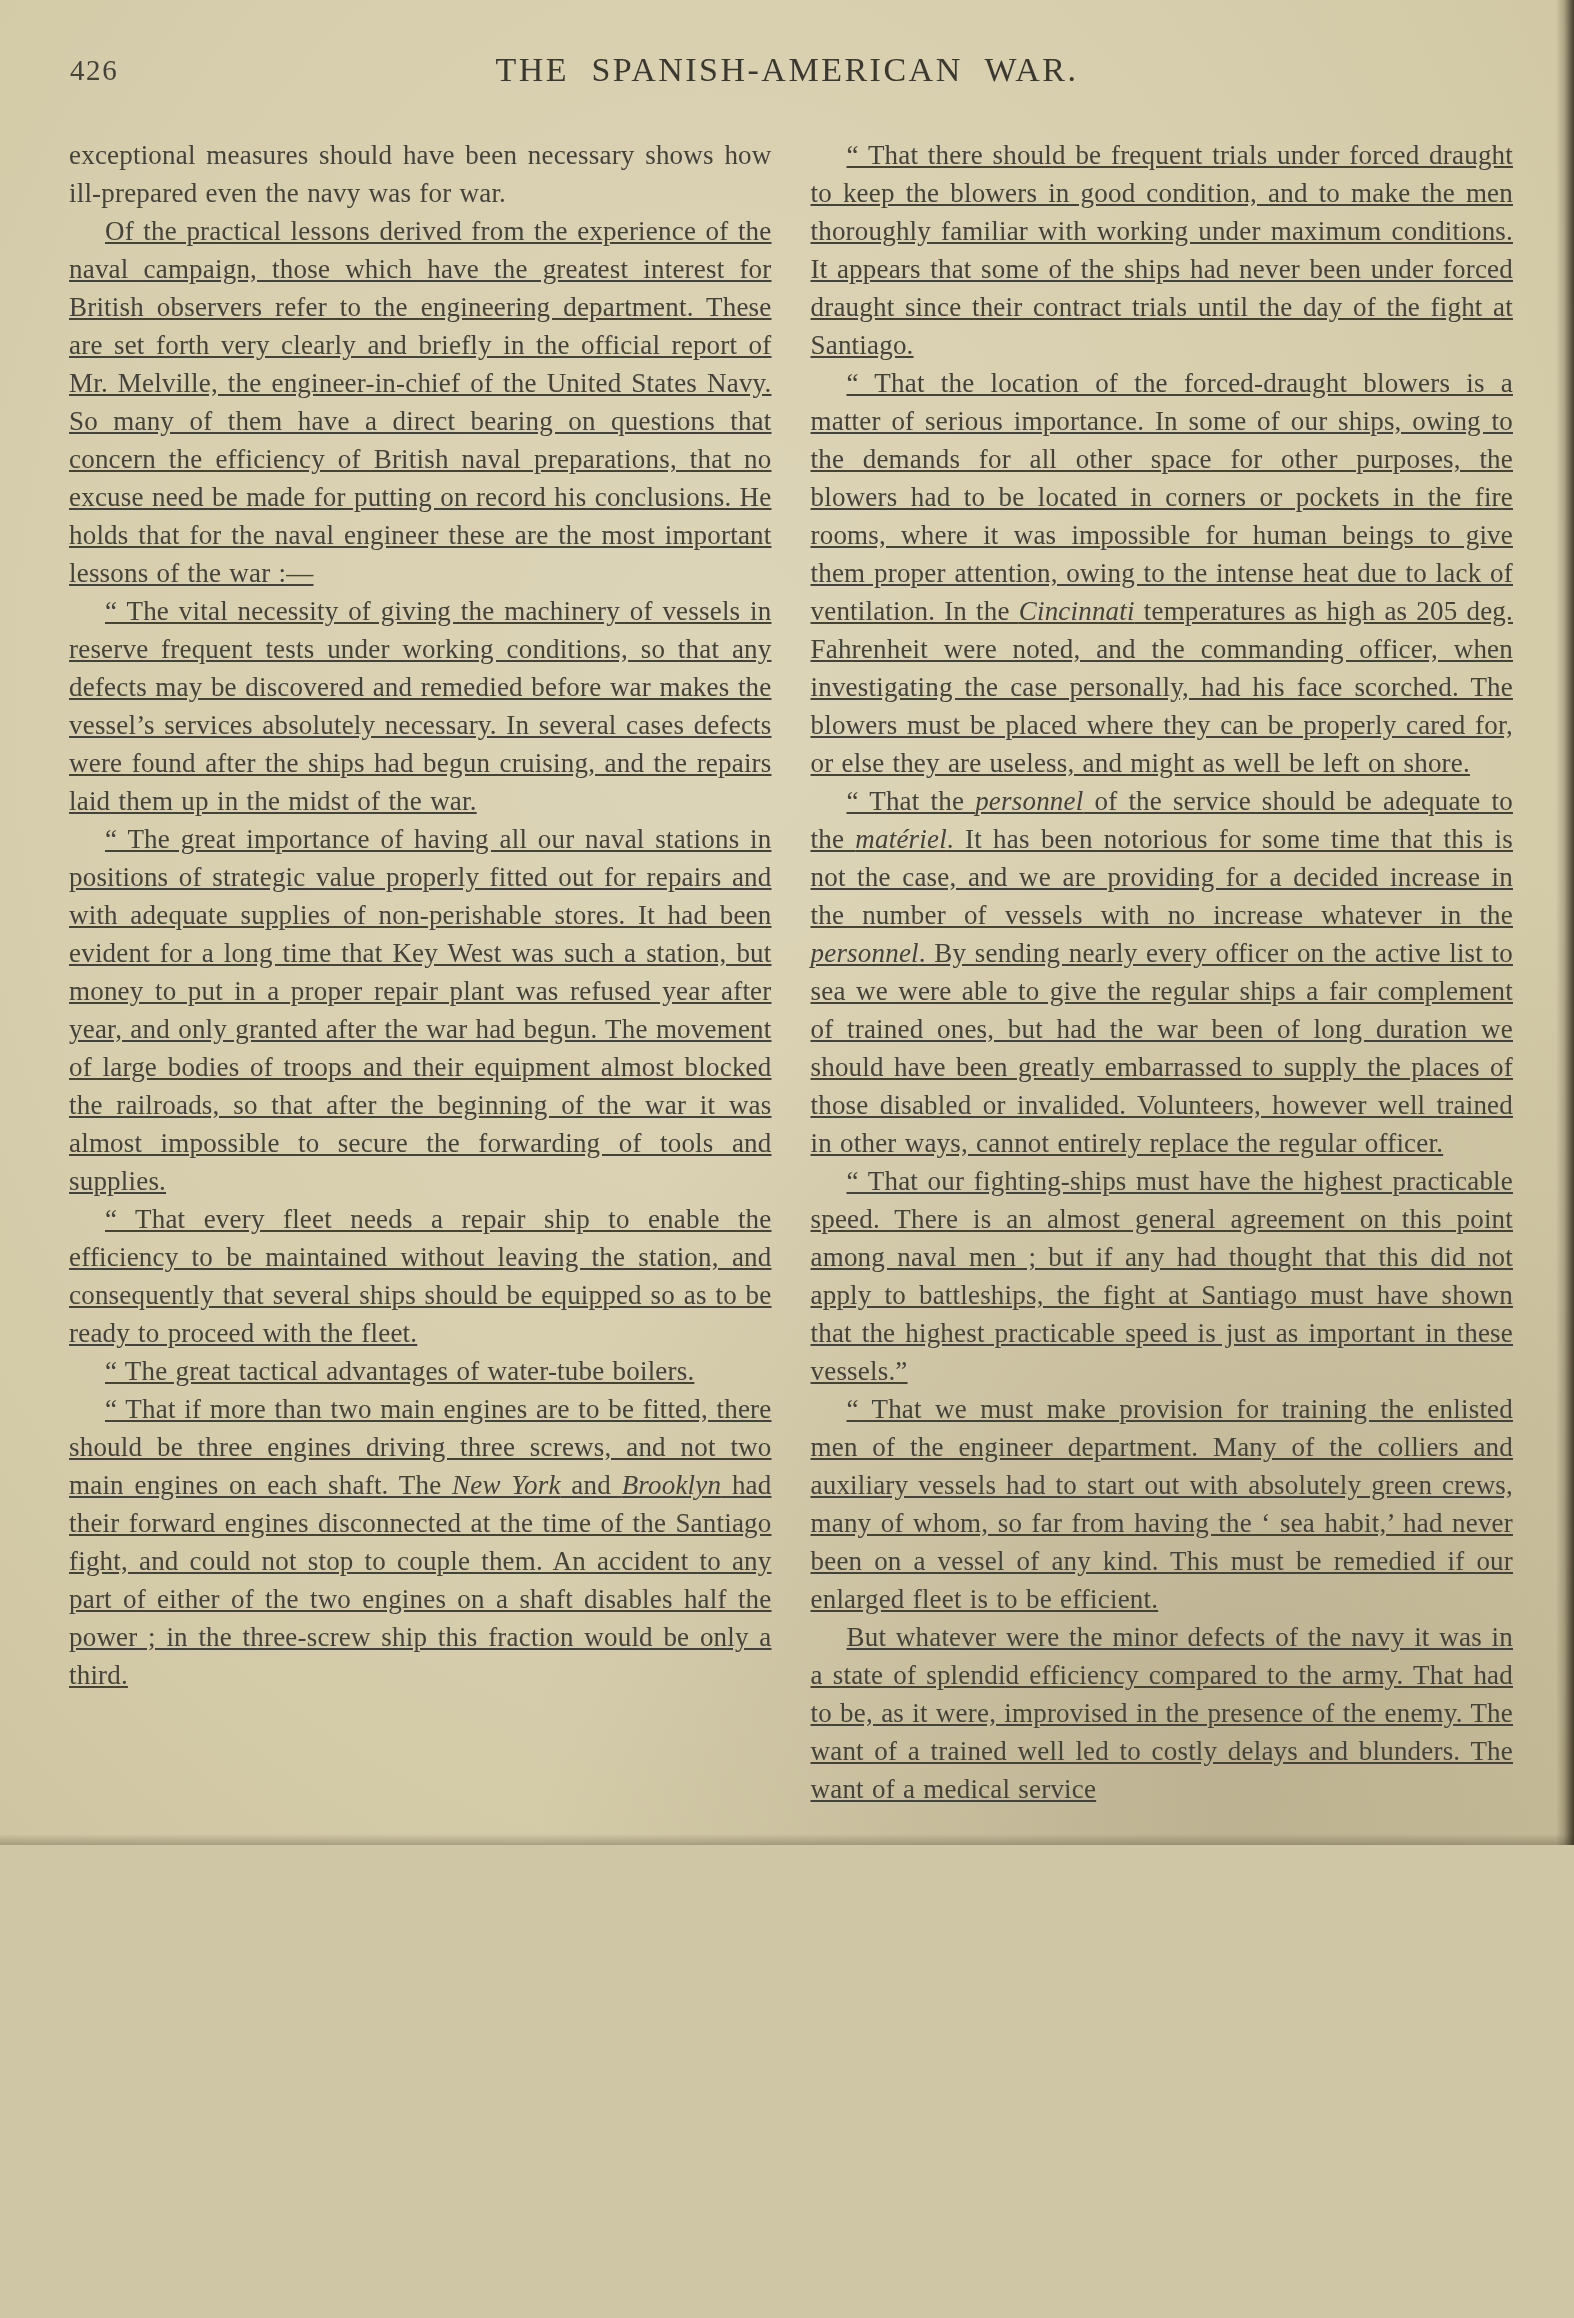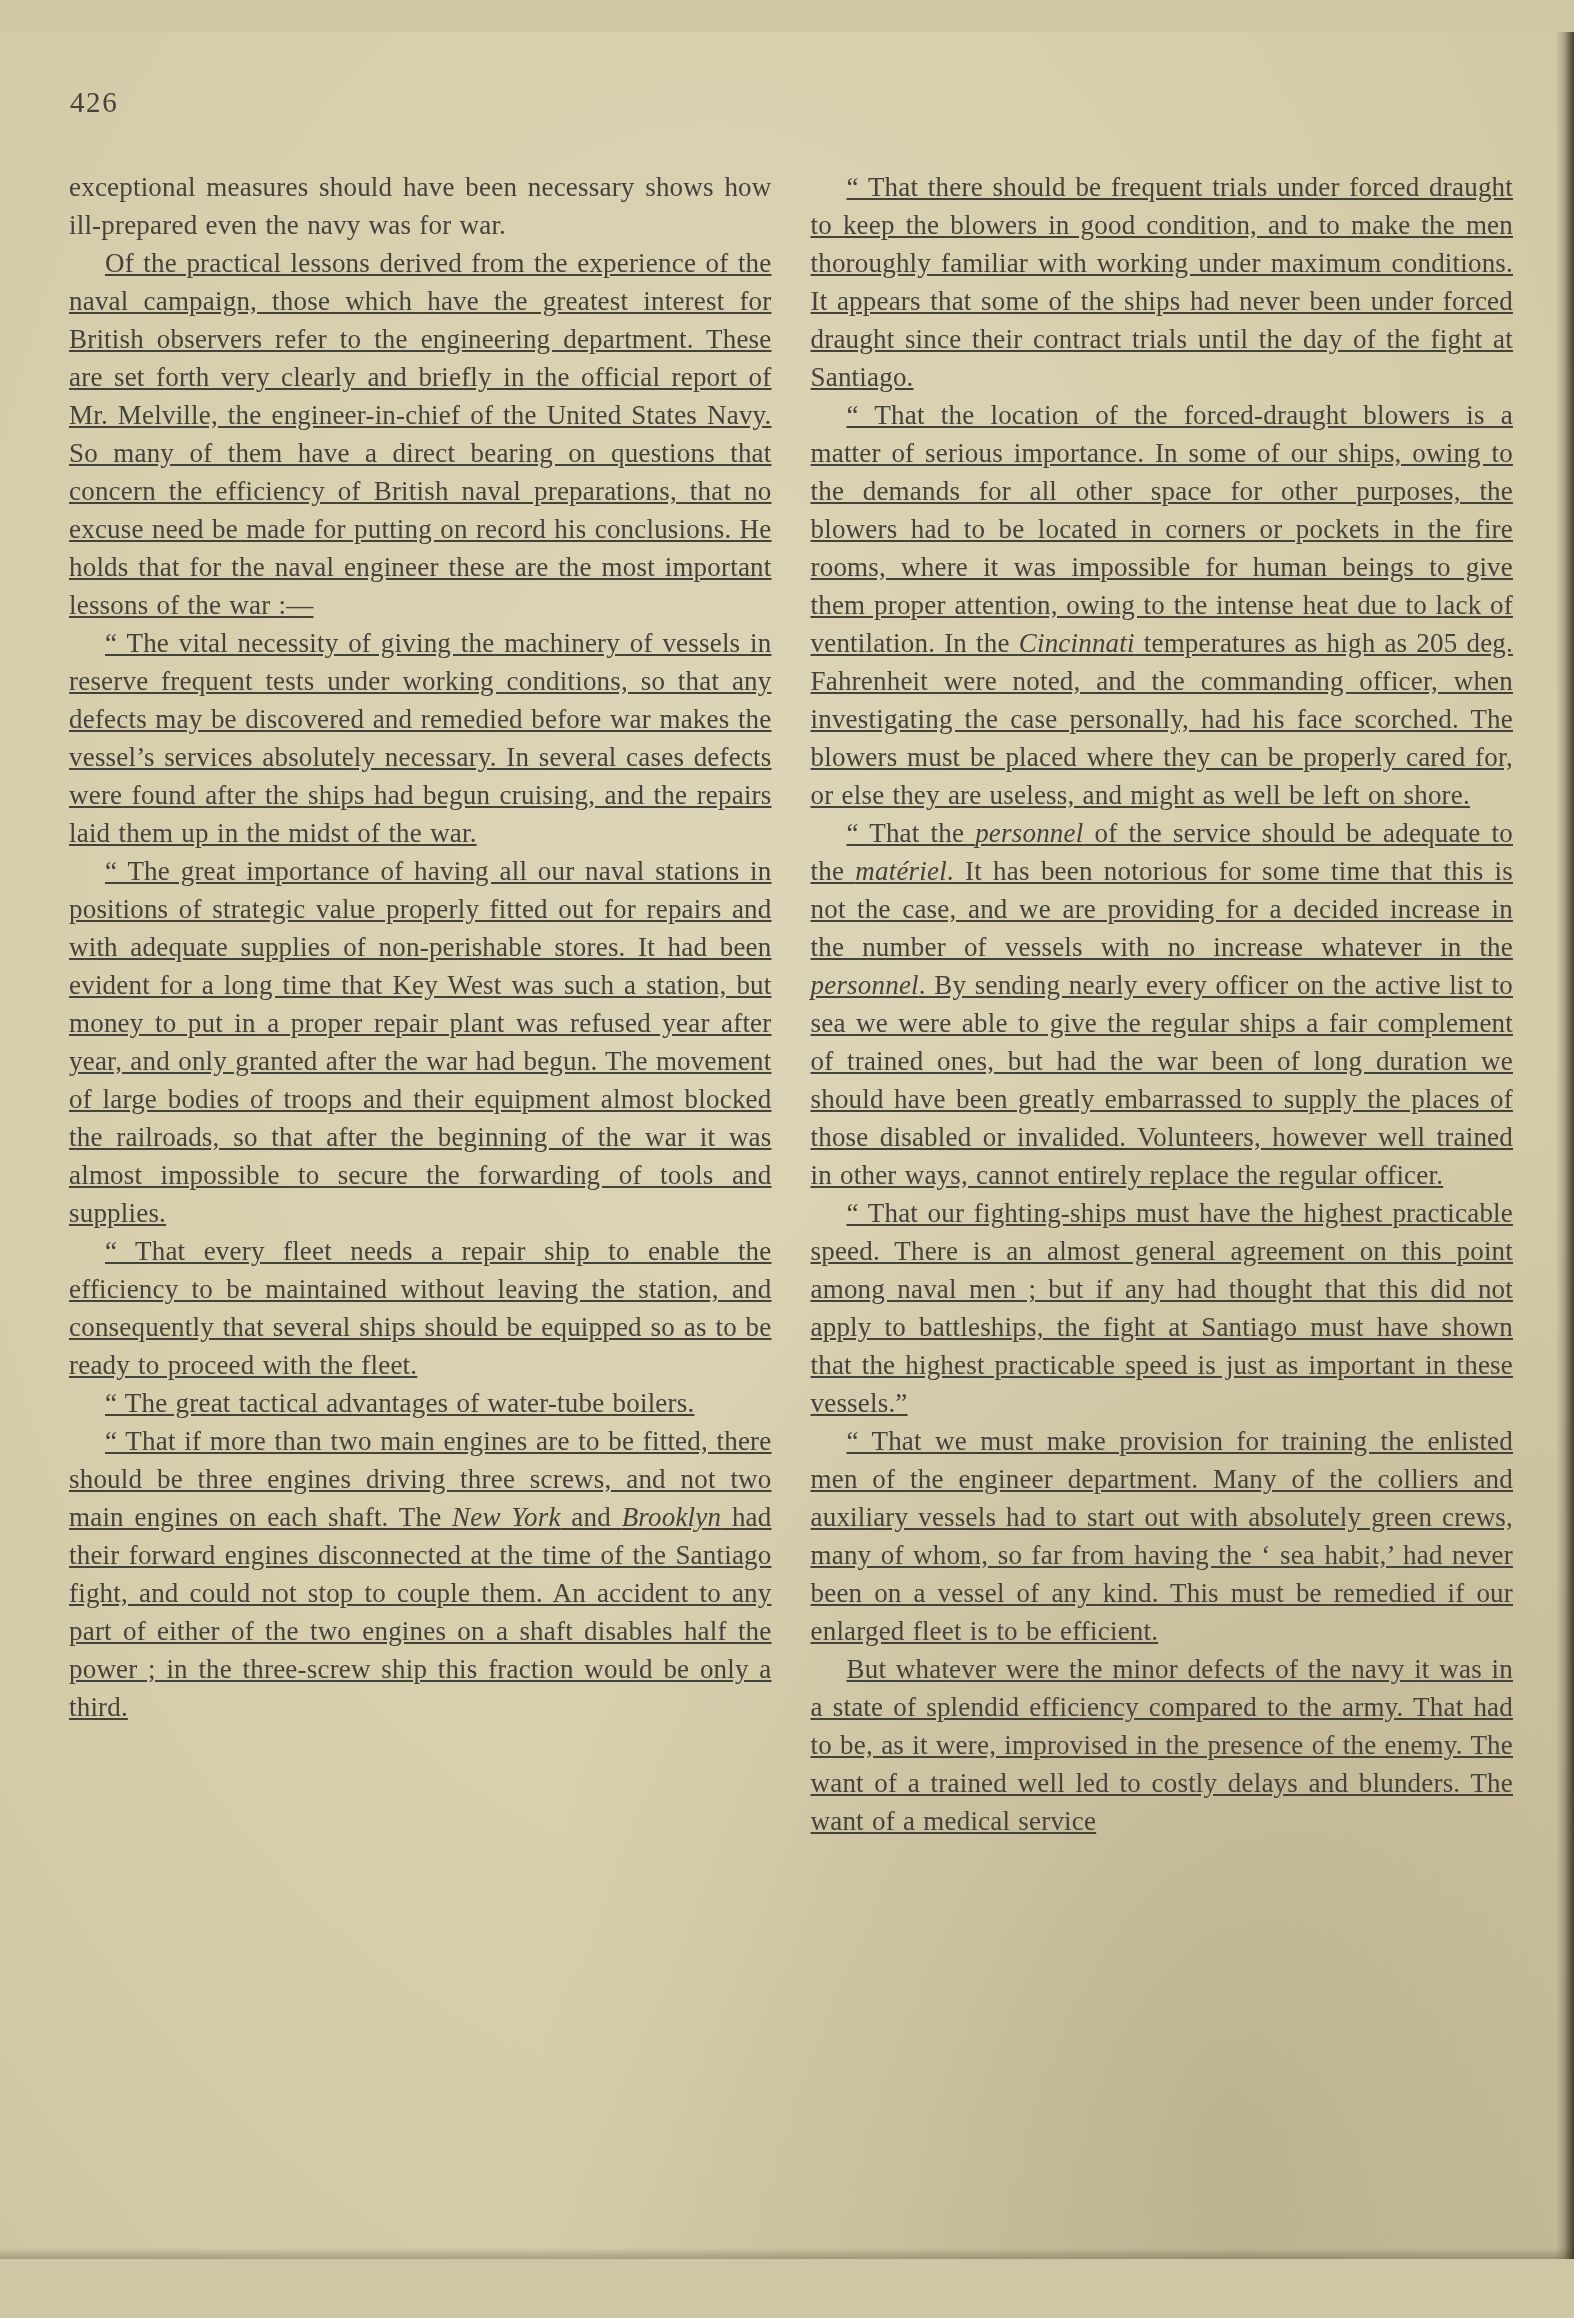--- a/index.html
+++ b/index.html
@@ -9,27 +9,26 @@
   body {
     width: 1574px;
     height: 2319px;
     font-family: "Liberation Serif", serif;
     background: #cfc6a6;
     overflow: hidden;
   }
   .page {
     position: relative;
     width: 1574px;
-    height: 2227px;
+    height: 1845px;
     background:
       radial-gradient(ellipse at 78% 95%, rgba(90,75,45,0.18) 0%, rgba(90,75,45,0) 40%),
       radial-gradient(ellipse at 45% 38%, #ddd5b8 0%, #d7cead 55%, #cdc3a0 100%);
     color: #423f35;
     overflow: hidden;
-    margin-top: 32px;
   }
   .edge-right {
     position: absolute;
     top: 0;
     right: 0;
     width: 18px;
     height: 100%;
     background: linear-gradient(to right, rgba(58,48,30,0) 0%, rgba(58,48,30,0.25) 45%, rgba(45,38,24,0.85) 100%);
     pointer-events: none;
   }
@@ -87,20 +86,21 @@
   .it {
     font-style: italic;
   }
 </style>
 </head>
 <body>
 
 <div class="page">
   <div class="header">
     <div class="page-number">426</div>
+    <div class="page-title">THE SPANISH-AMERICAN WAR.</div>
   </div>
   <div class="columns">
     <div class="column">
         <p><span>exceptional measures should have been necessary shows how ill-prepared even the navy was for war.</span></p>
         <p class="indent"><span>Of the practical lessons derived from the experience of the naval campaign, those which have the greatest interest for British observers refer to the engineering department.  These are set forth very clearly and briefly in the official report of Mr. Melville, the engineer-in-chief of the United States Navy.  So many of them have a direct bearing on questions that concern the efficiency of British naval preparations, that no excuse need be made for putting on record his conclusions.  He holds that for the naval engineer these are the most important lessons of the war :—</span></p>
         <p class="indent"><span>“ The vital necessity of giving the machinery of vessels in reserve frequent tests under working conditions, so that any defects may be discovered and remedied before war makes the vessel’s services absolutely necessary.  In several cases defects were found after the ships had begun cruising, and the repairs laid them up in the midst of the war.</span></p>
         <p class="indent"><span>“ The great importance of having all our naval stations in positions of strategic value properly fitted out for repairs and with adequate supplies of non-perishable stores.  It had been evident for a long time that Key West was such a station, but money to put in a proper repair plant was refused year after year, and only granted after the war had begun.  The movement of large bodies of troops and their equipment almost blocked the railroads, so that after the beginning of the war it was almost impossible to secure the forwarding of tools and supplies.</span></p>
         <p class="indent"><span>“ That every fleet needs a repair ship to enable the efficiency to be maintained without leaving the station, and consequently that several ships should be equipped so as to be ready to proceed with the fleet.</span></p>
         <p class="indent"><span>“ The great tactical advantages of water-tube boilers.</span></p>
         <p class="indent"><span>“ That if more than two main engines are to be fitted, there should be three engines driving three screws, and not two main engines on each shaft.  The </span><span class="it">New York</span><span> and </span><span class="it">Brooklyn</span><span> had their forward engines disconnected at the time of the Santiago fight, and could not stop to couple them.  An accident to any part of either of the two engines on a shaft disables half the power ; in the three-screw ship this fraction would be only a third.</span></p>

